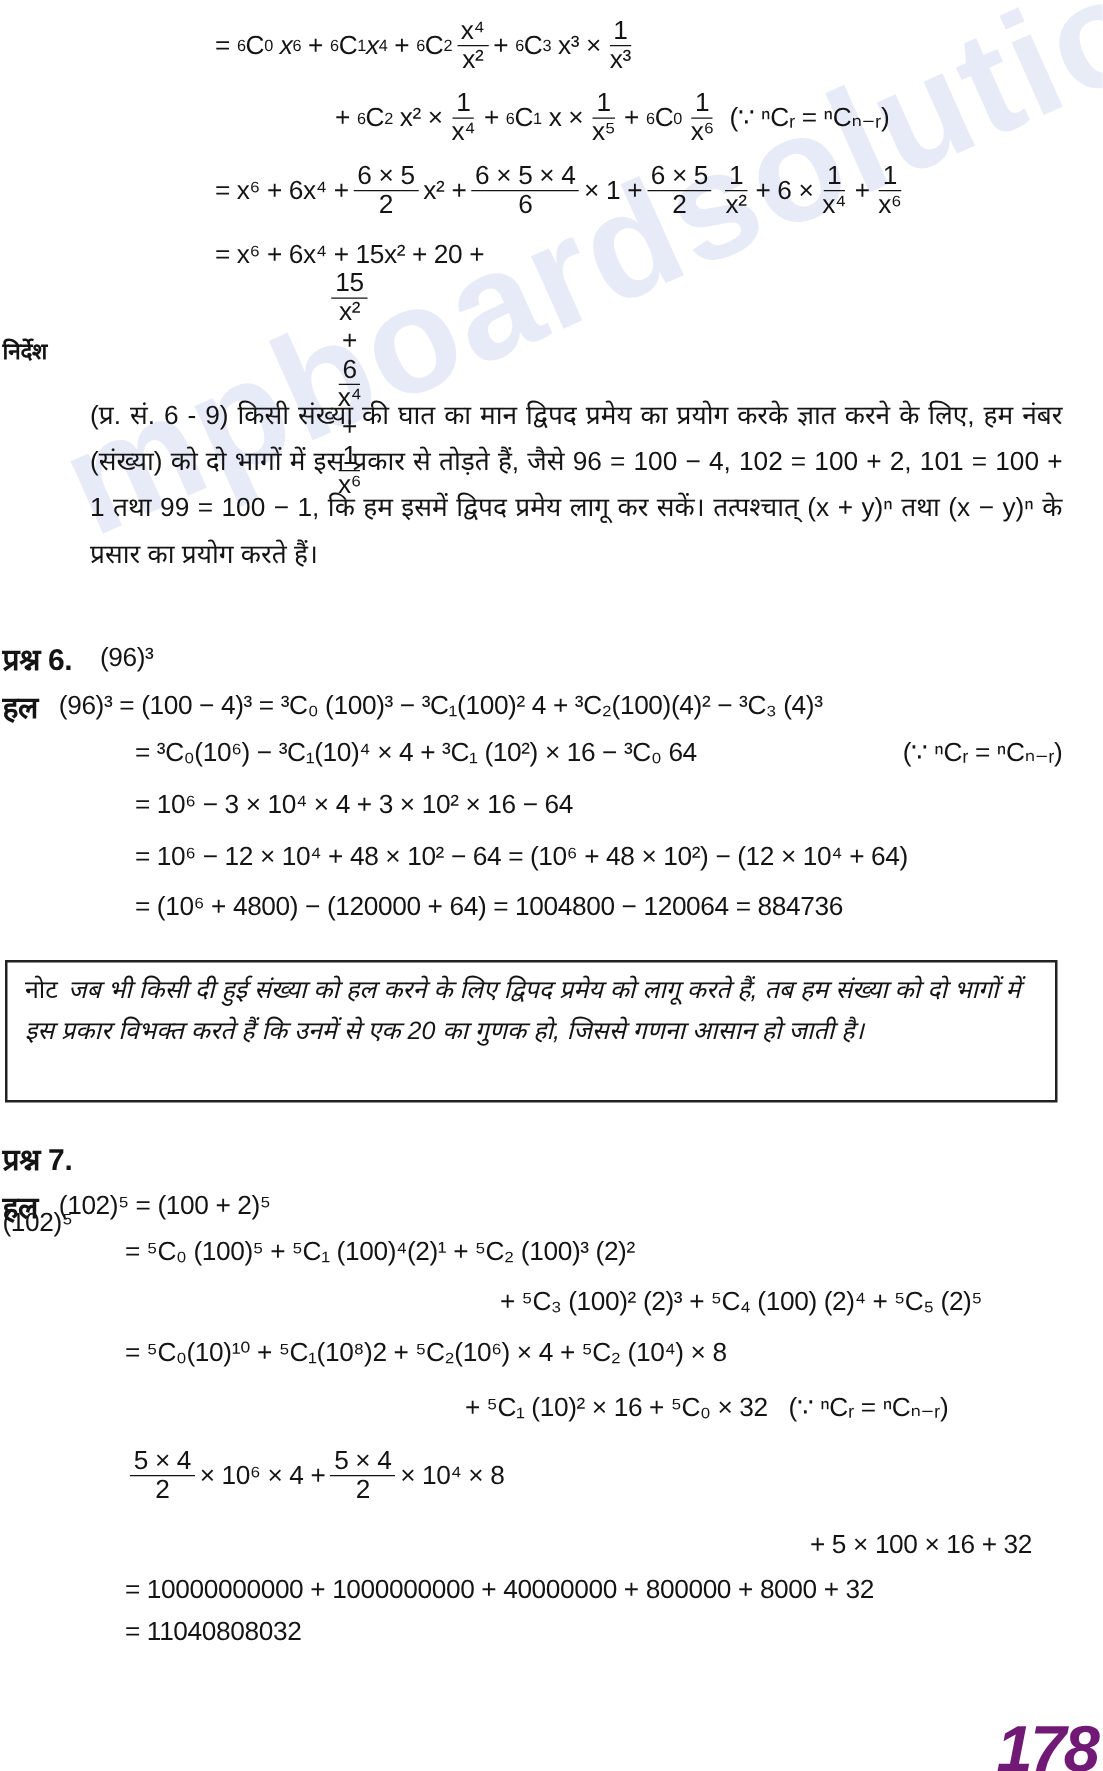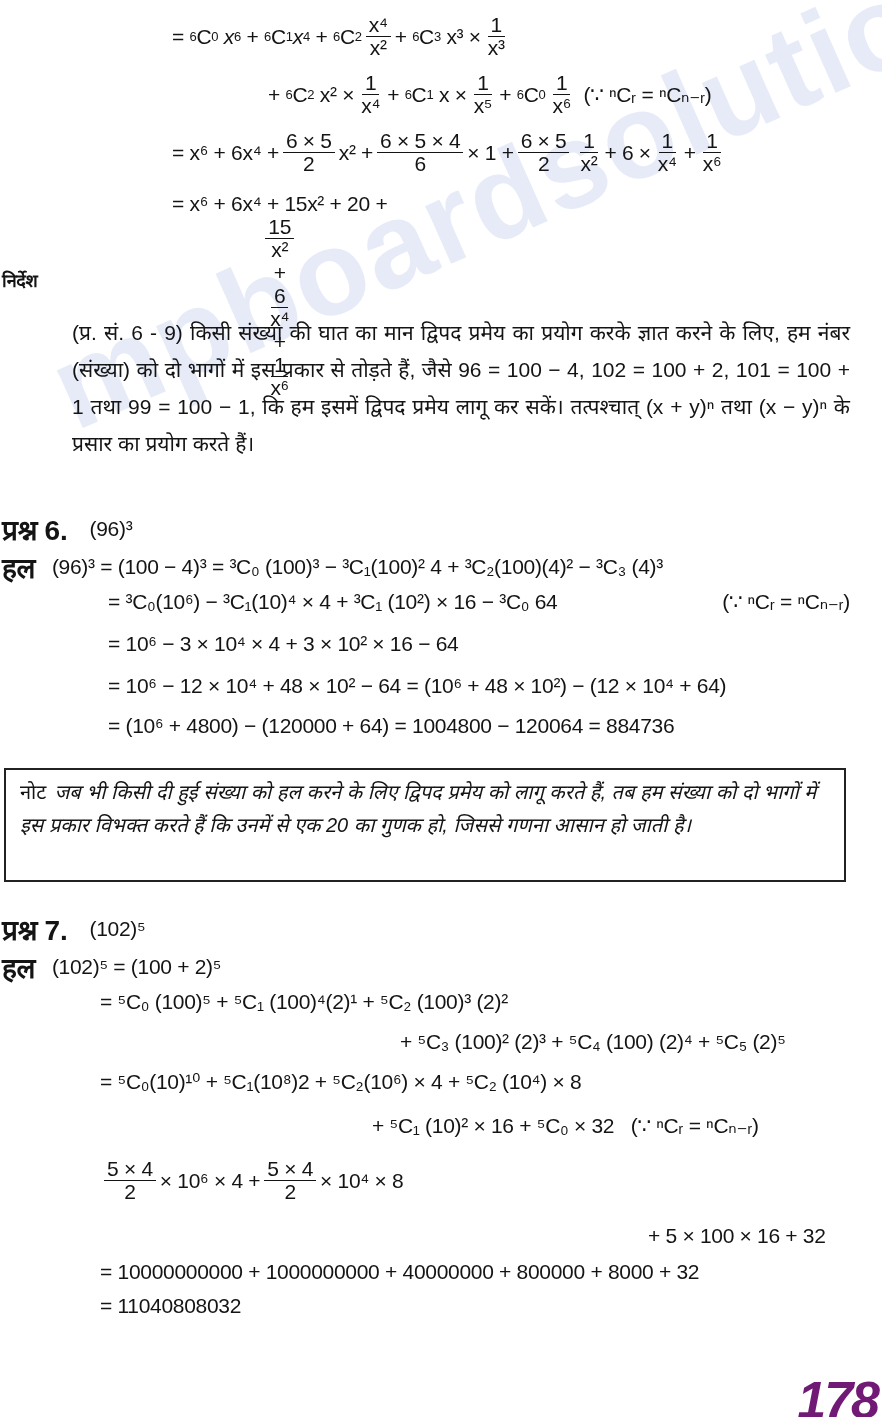--- a/index.html
+++ b/index.html
@@ -20,21 +20,21 @@
     display: flex; align-items: center; letter-spacing: -0.3px;
   }
   .line sup { font-size: 13px; vertical-align: 0.7em; line-height: 0; }
   .line sub { font-size: 13px; vertical-align: -0.35em; line-height: 0; }
   .frac { display: inline-flex; flex-direction: column; align-items: center;
           vertical-align: middle; margin: 0 4px; line-height: 1.05; }
   .frac .num { border-bottom: 1.5px solid #141414; padding: 0 3px; }
   .frac .den { padding: 0 3px; }
   .it { font-style: italic; }
   .heading-label { font-weight: bold; font-size: 18px; margin-right: 10px; }
-  .bold-label { font-weight: bold; font-size: 28px; }
+  .bold-label { font-weight: bold; font-size: 24px; }
   .hindi { font-size: 20px; }
   .para {
     position: absolute; left: 72px; top: 314px; width: 778px;
     font-size: 21px; line-height: 37px; text-align: justify; z-index: 1;
   }
   .note-box {
     position: absolute; left: 4px; top: 768px; width: 838px; height: 110px;
     border: 2px solid #222; z-index: 1;
   }
   .note-text {
@@ -156,21 +156,21 @@
 <div class="line" style="left:108px; top:632px;">= 10⁶ − 3 × 10⁴ × 4 + 3 × 10² × 16 − 64</div>
 <div class="line" style="left:108px; top:674px;">= 10⁶ − 12 × 10⁴ + 48 × 10² − 64 = (10⁶ + 48 × 10²) − (12 × 10⁴ + 64)</div>
 <div class="line" style="left:108px; top:714px;">= (10⁶ + 4800) − (120000 + 64) = 1004800 − 120064 = 884736</div>
 
 <div class="note-box">
   <div class="note-text">
     <span class="note-label">नोट</span><span>जब भी किसी दी हुई संख्या को हल करने के लिए द्विपद प्रमेय को लागू करते हैं, तब हम संख्या को दो भागों में इस प्रकार विभक्त करते हैं कि उनमें से एक 20 का गुणक हो, जिससे गणना आसान हो जाती है।</span>
   </div>
 </div>
 
-<div class="line" style="left:2px; top:910px;">
+<div class="line" style="left:2px; top:910px;flex-direction:column;">
   <span class="bold-label">प्रश्न 7.</span>
   &nbsp;&nbsp;&nbsp;&nbsp;<span>(102)⁵</span>
 </div>
 <div class="line" style="left:2px; top:948px;">
   <span class="bold-label">हल</span>
   &nbsp;&nbsp;&nbsp;<span>(102)⁵ = (100 + 2)⁵</span>
 </div>
 <div class="line" style="left:100px; top:990px;">= ⁵C₀ (100)⁵ + ⁵C₁ (100)⁴(2)¹ + ⁵C₂ (100)³ (2)²</div>
 <div class="line" style="left:400px; top:1030px;">+ ⁵C₃ (100)² (2)³ + ⁵C₄ (100) (2)⁴ + ⁵C₅ (2)⁵</div>
 <div class="line" style="left:100px; top:1070px;">= ⁵C₀(10)¹⁰ + ⁵C₁(10⁸)2 + ⁵C₂(10⁶) × 4 + ⁵C₂ (10⁴) × 8</div>

